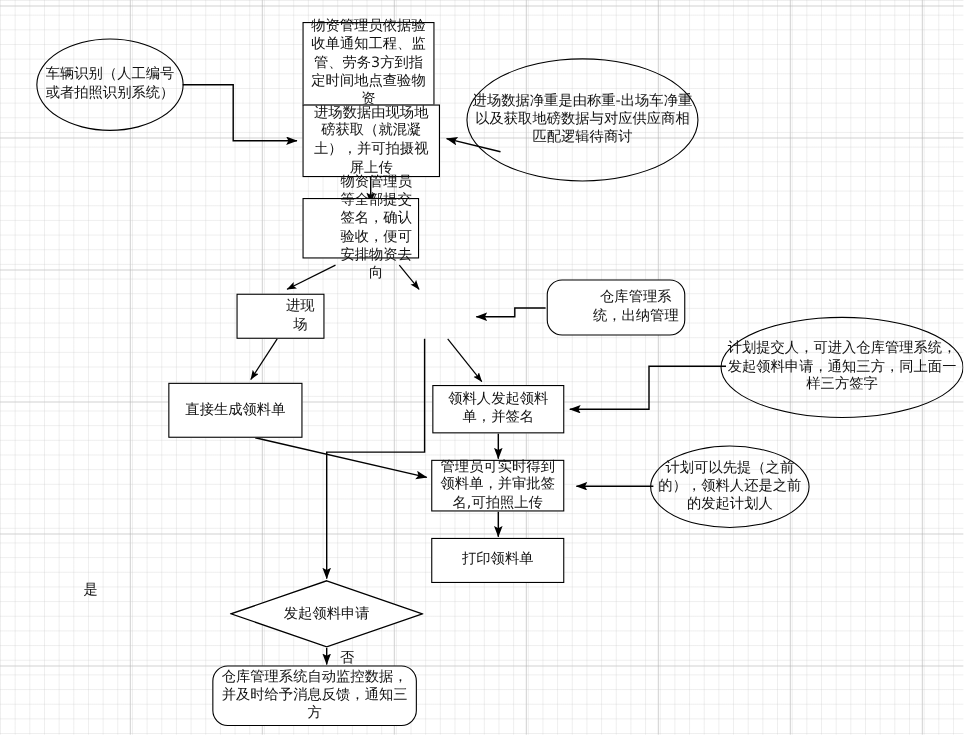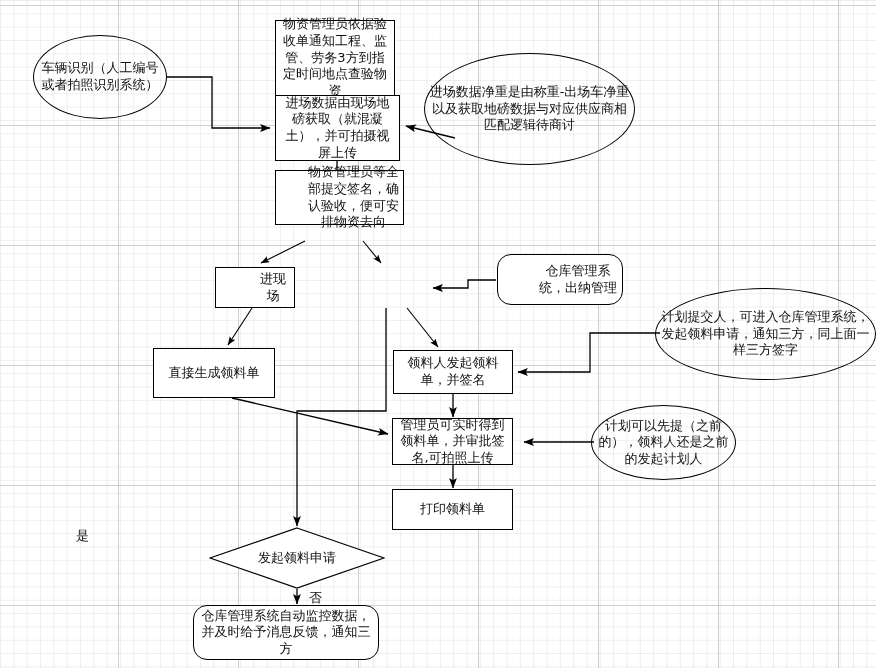--- a/index.html
+++ b/index.html
@@ -138,21 +138,21 @@
   </div>
 
   <div class="node rect" style="left:275px; top:95px; width:125px; height:66px;justify-content:center;">
     <span>进场数据由现场地磅获取（就混凝土），并可拍摄视屏上传</span>
   </div>
 
   <div class="node ellipse" style="left:424px; top:53px; width:211px; height:112px;">
     <span>进场数据净重是由称重-出场车净重以及获取地磅数据与对应供应商相匹配逻辑待商讨</span>
   </div>
 
-  <div class="node rect" style="left:275px; top:170px; width:129px; height:55px;padding-left:32px;">
+  <div class="node rect" style="left:275px; top:180px; width:106px; height:55px;padding-left:32px;">
     <span>物资管理员等全部提交签名，确认验收，便可安排物资去向</span>
   </div>
 
   <div class="node rect" style="left:215px; top:267px; width:80px; height:41px;padding-left:40px;">
     <span>进现场</span>
   </div>
 
 
   <div class="node round" style="left:497px; top:254px; width:126px; height:51px;padding-left:40px;">
     <span>仓库管理系统，出纳管理</span>

